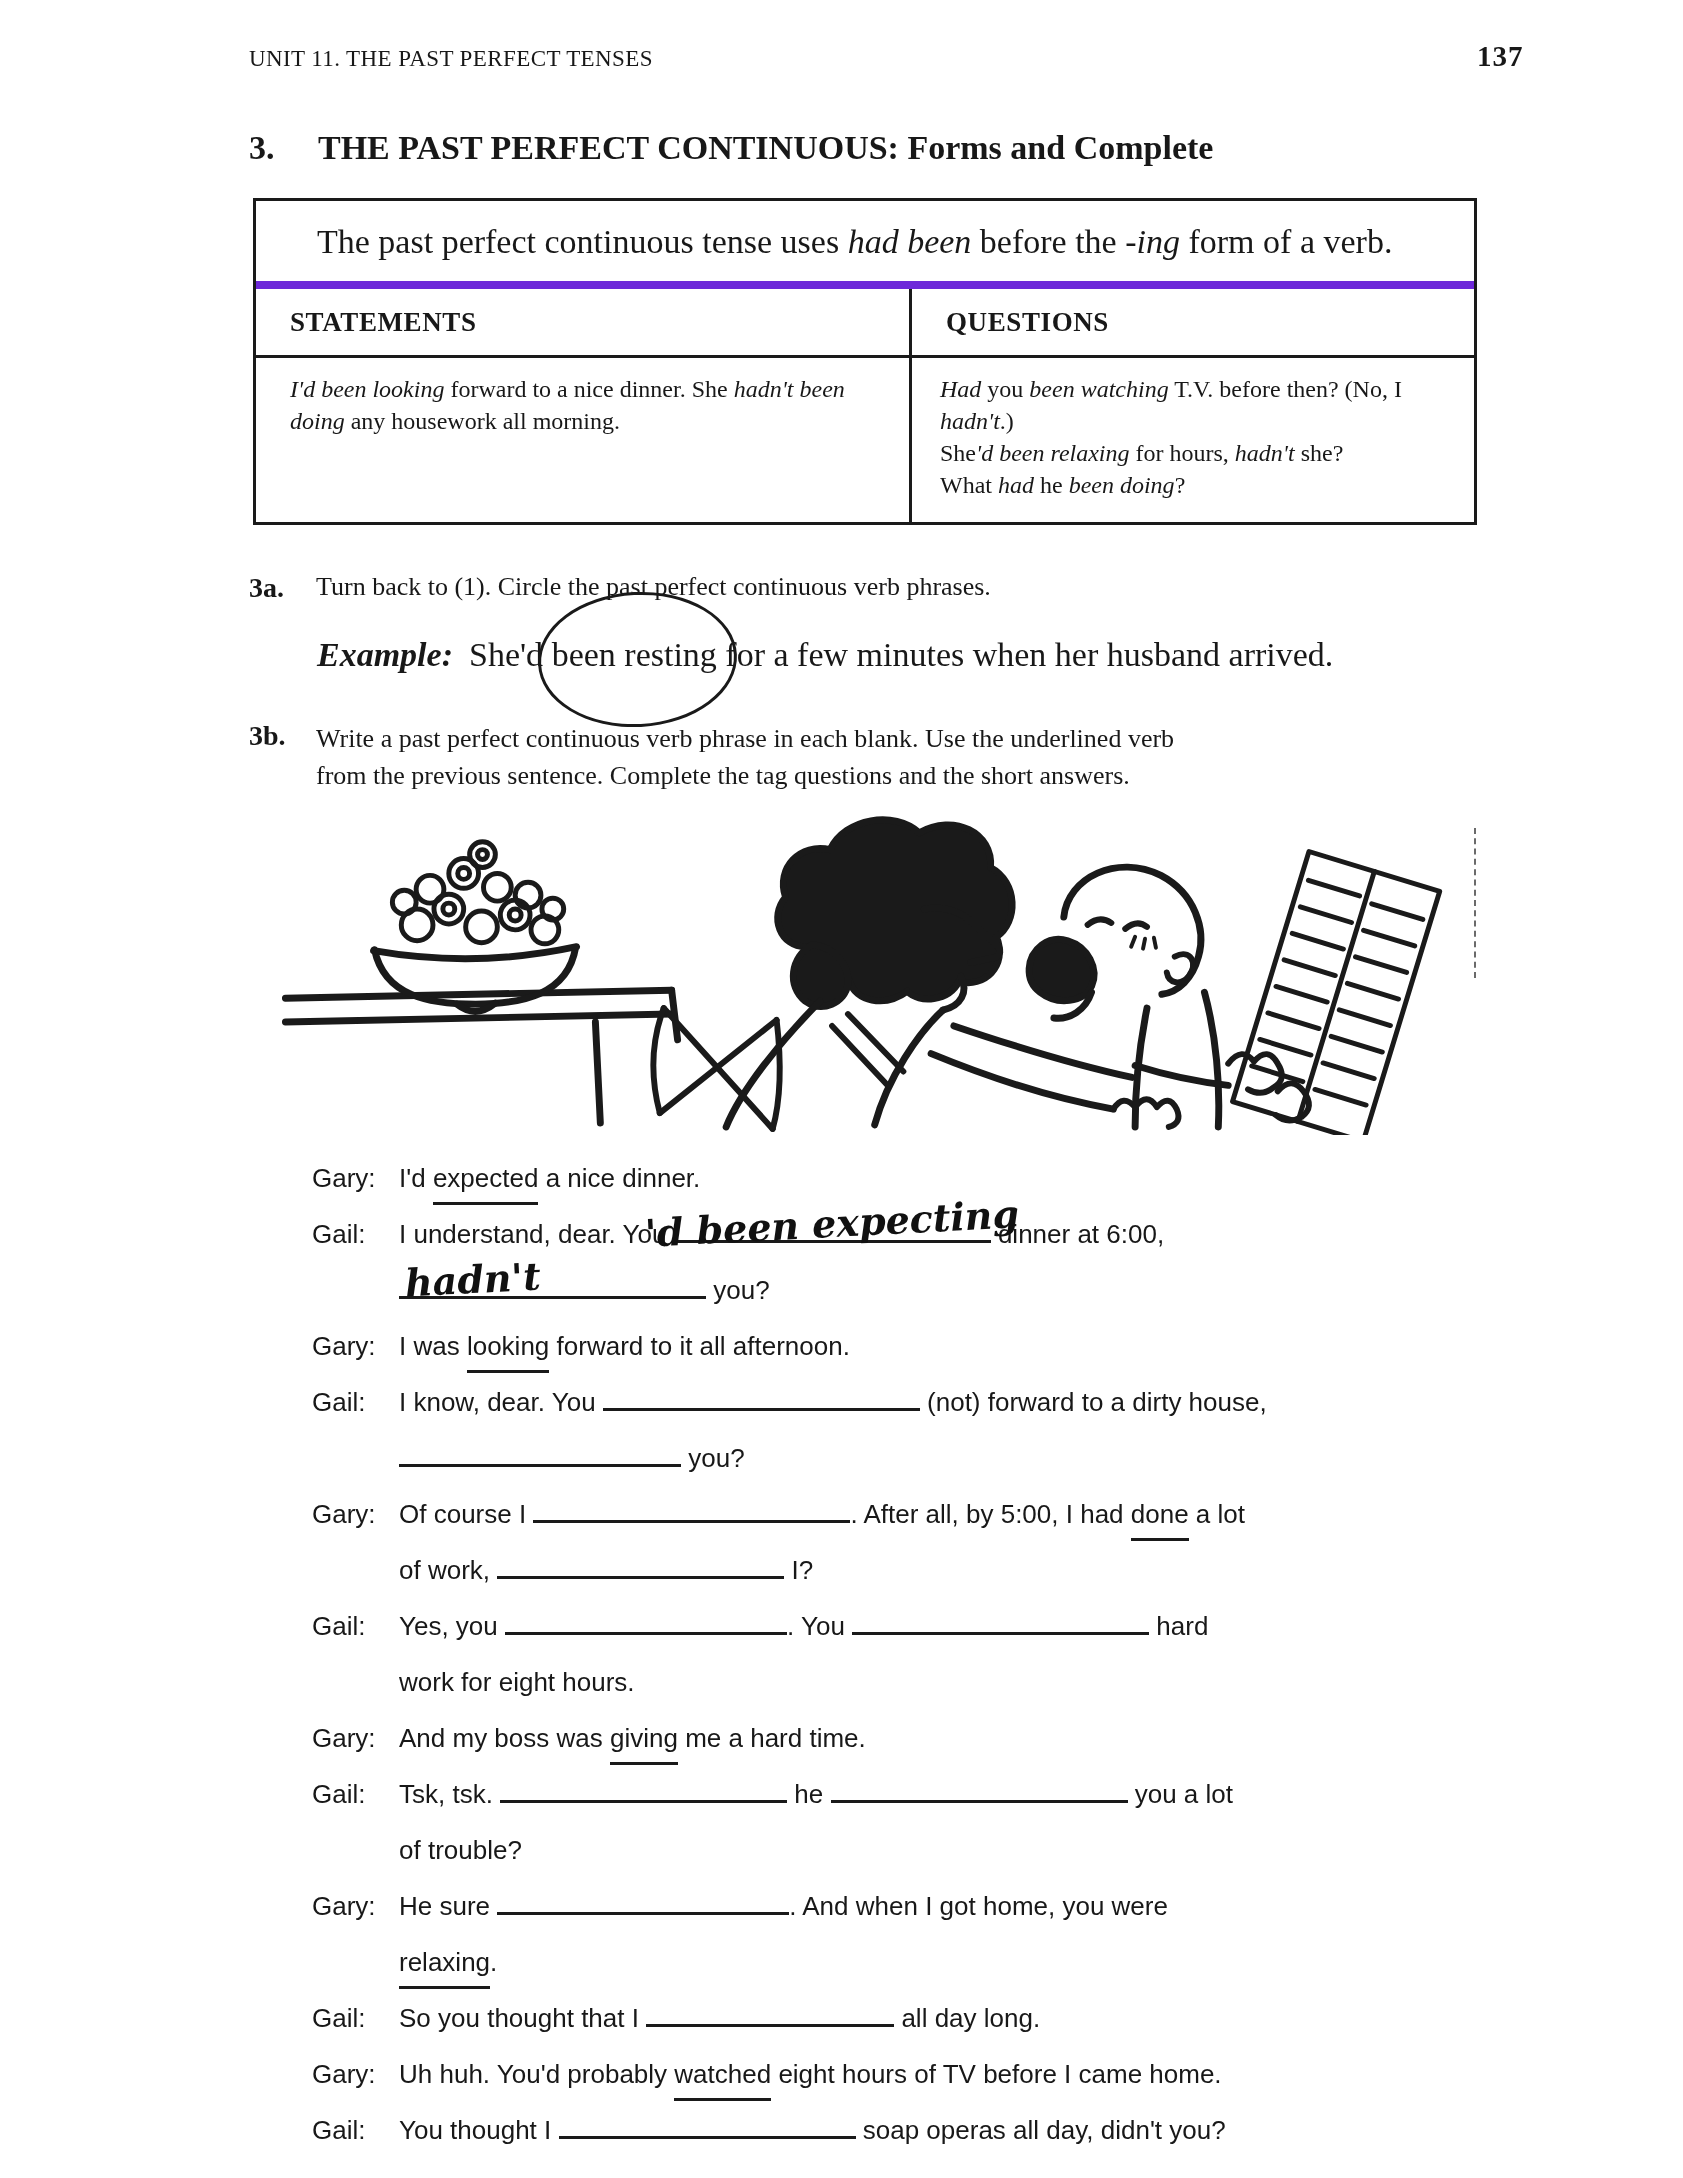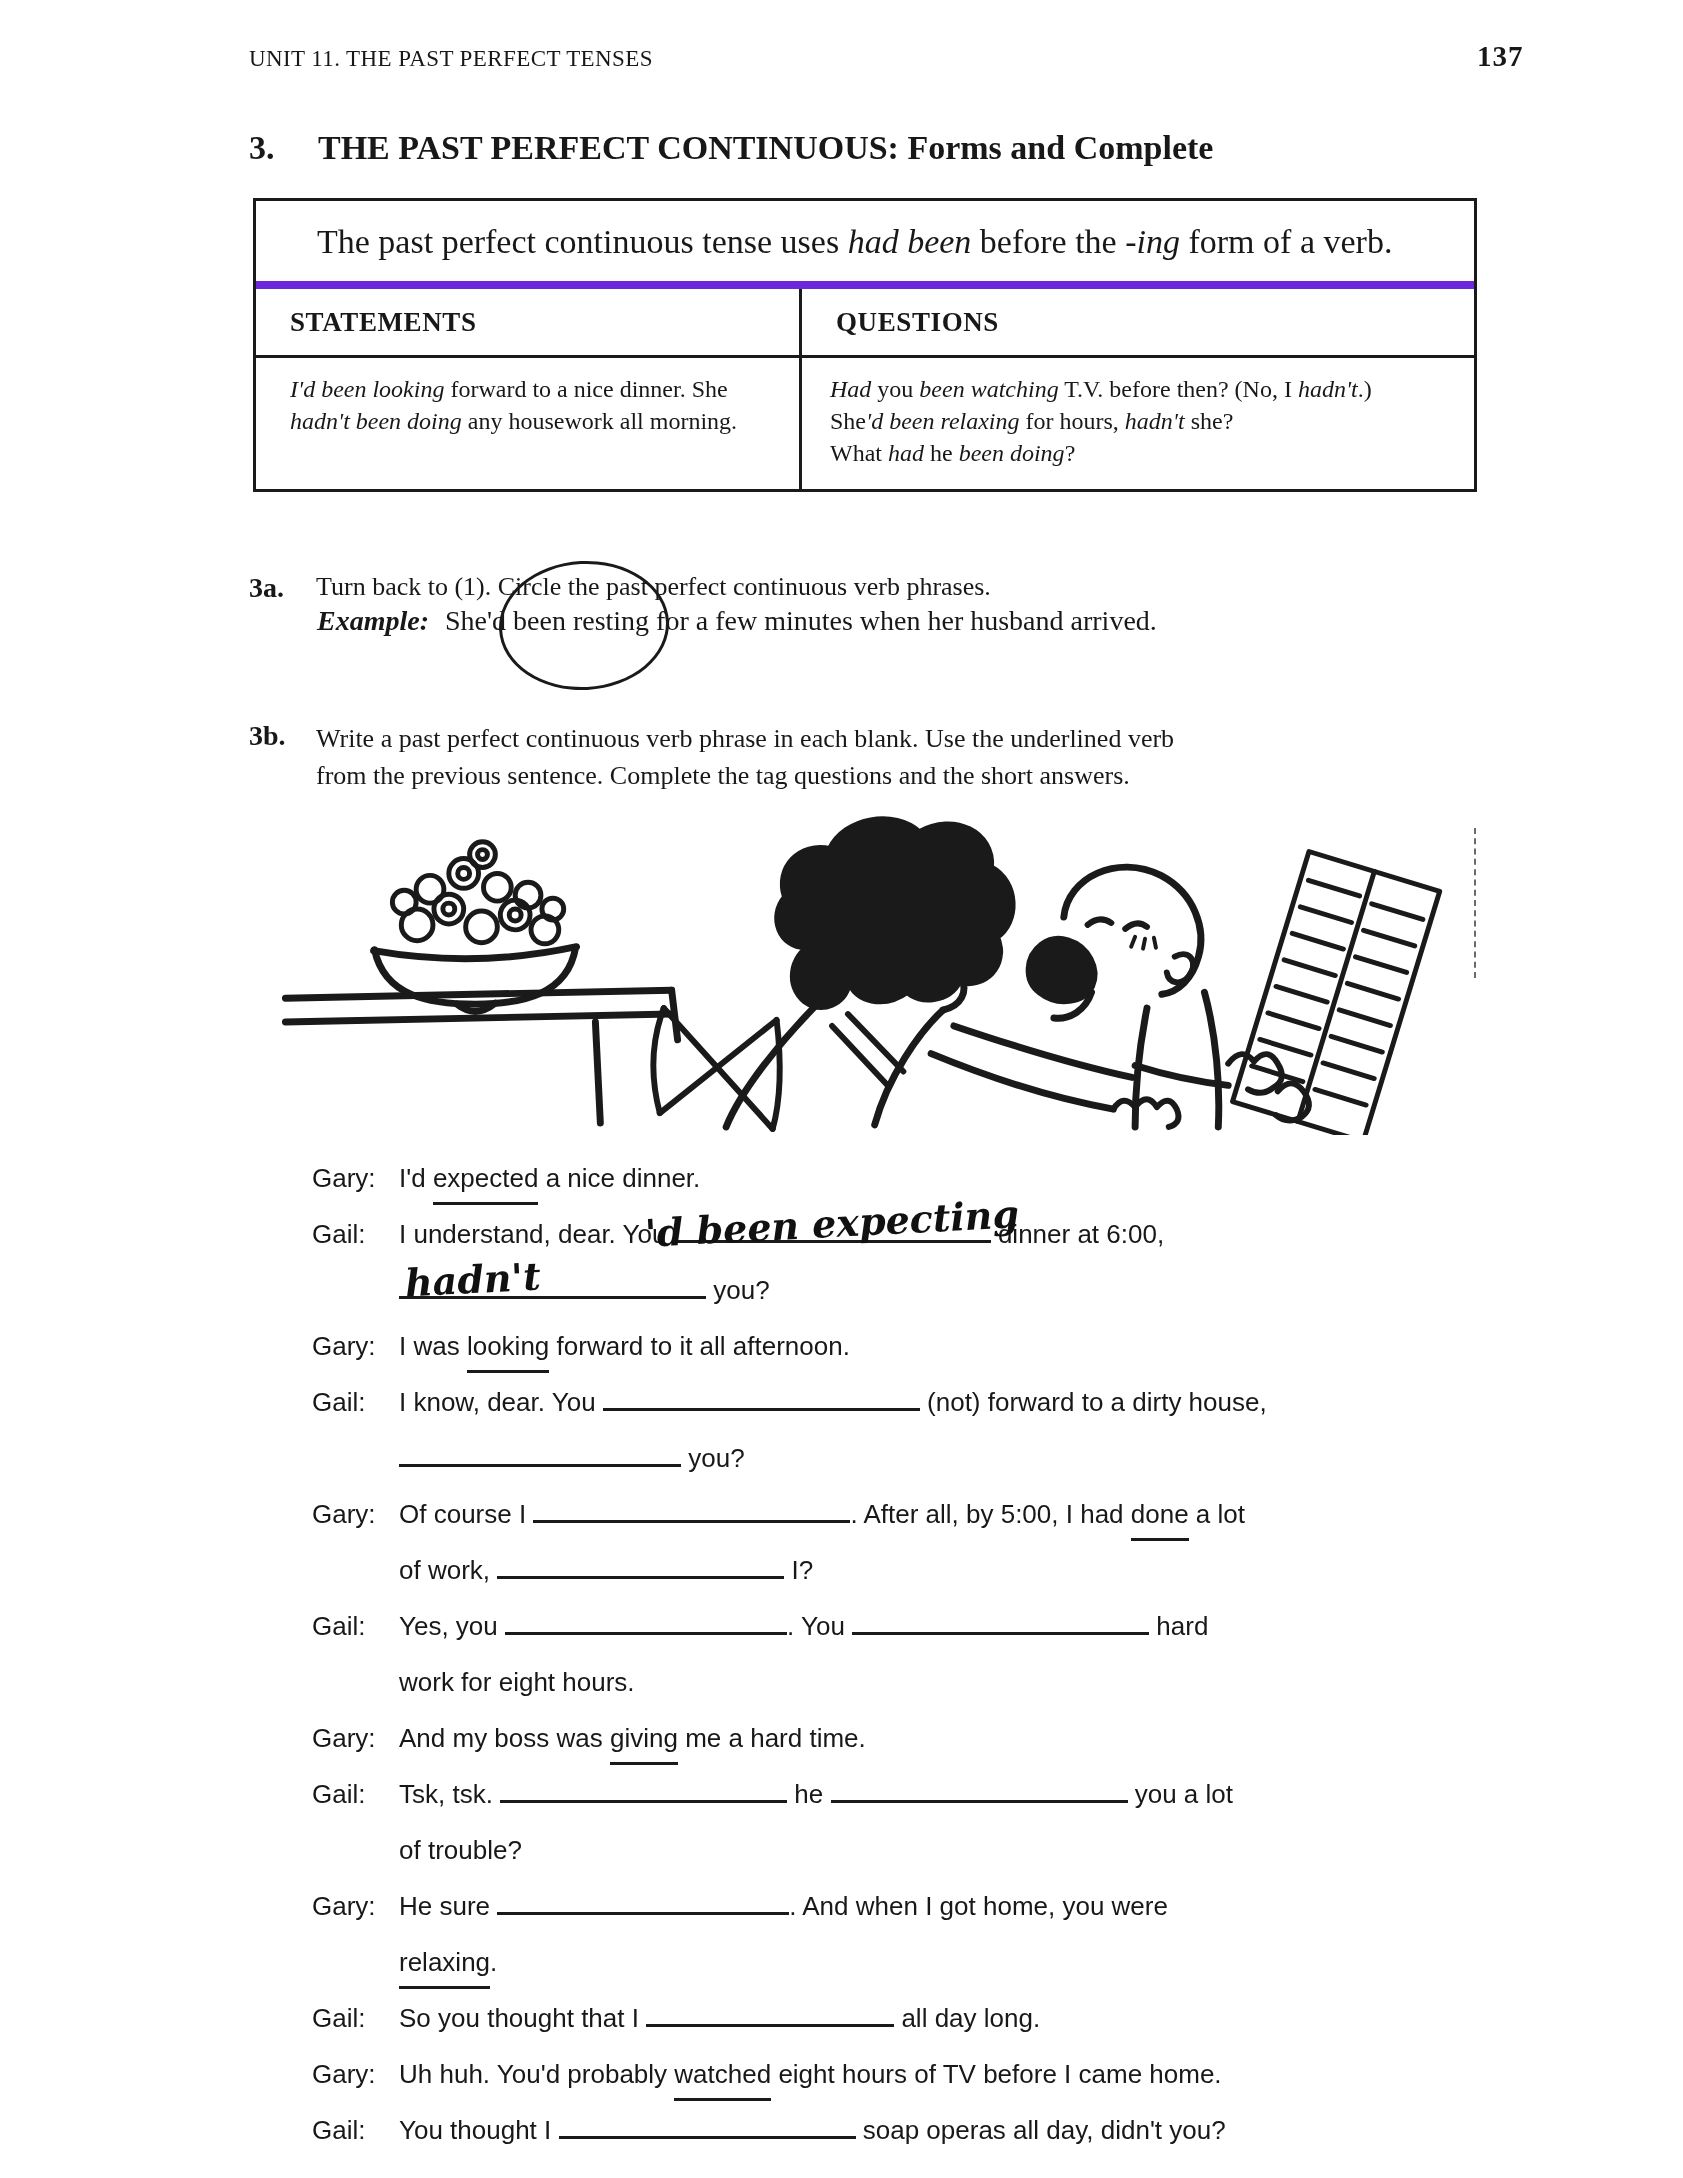--- a/index.html
+++ b/index.html
@@ -16,31 +16,31 @@
 
   
   .sec-head{left:249px;top:129px;font-size:34px;font-weight:bold;white-space:nowrap}
   .sec-head .sec-num{display:inline-block;width:69px}
 
   
   .gtable{left:253px;top:198px;width:1224px;border:3px solid #1a1a1a}
   .t-intro{padding:22px 18px 20px 61px;font-size:34px;border-bottom:8px solid #6d28d9}
   .t-headrow{display:flex;border-bottom:3px solid #1a1a1a}
   .t-headrow .cell{padding:18px 10px 17px 34px;font-size:27px;font-weight:bold;letter-spacing:0.6px}
-  .col-s{width:546px;border-right:3px solid #1a1a1a}
+  .col-s{width:656px;border-right:3px solid #1a1a1a}
   .col-q{flex:1}
   .t-bodyrow{display:flex}
   .t-bodyrow .cell{padding:15px 16px 20px 34px;font-size:24px;line-height:1.34}
   .t-bodyrow .col-q{padding-left:28px}
 
   
   .ex{left:249px;font-size:26px;display:flex}
   .ex .ex-label{display:inline-block;width:67px;font-size:28px;font-weight:bold;flex:0 0 67px}
   .ex3a{top:572px}
-  .example-line{left:317px;top:605px;font-size:28px;white-space:nowrap}
+  .example-line{left:317px;top:636px;font-size:34px;white-space:nowrap}
   .example-label{font-weight:bold;font-style:italic;margin-right:16px}
   .ex3b{top:720px}
   .ex3b .lines div{line-height:37px}
 
   .circ{position:relative;display:inline-block}
   .circ::after{content:"";position:absolute;left:-14px;right:-20px;top:-44px;bottom:-53px;
     border:3px solid #1a1a1a;border-radius:50%;transform:rotate(-3deg);pointer-events:none}
 
   
   .cartoon{left:226px;top:798px;width:1228px;height:337px}

